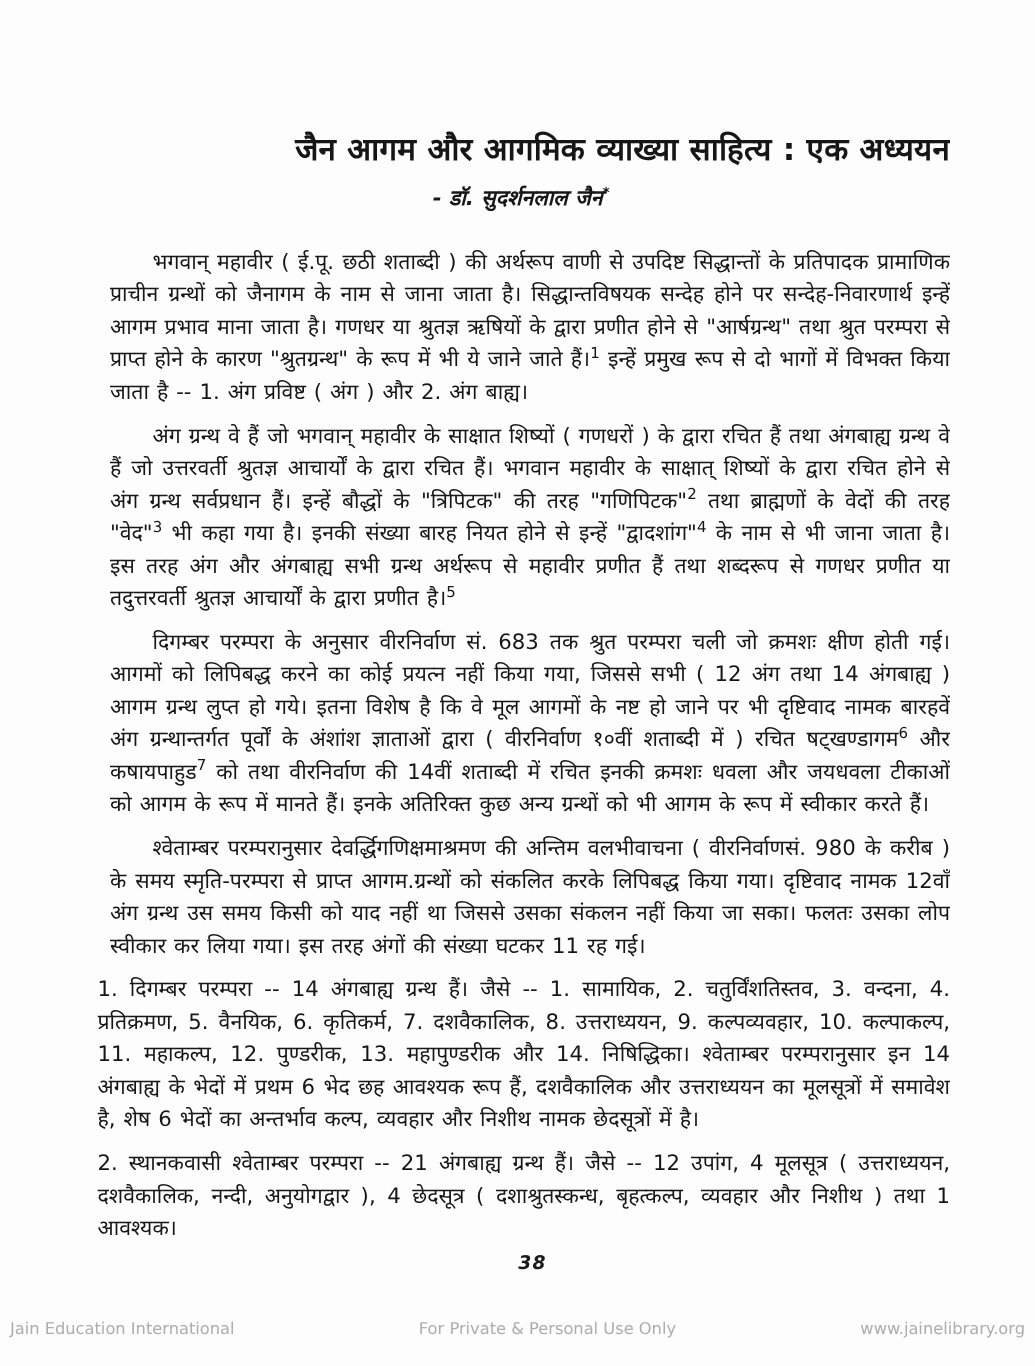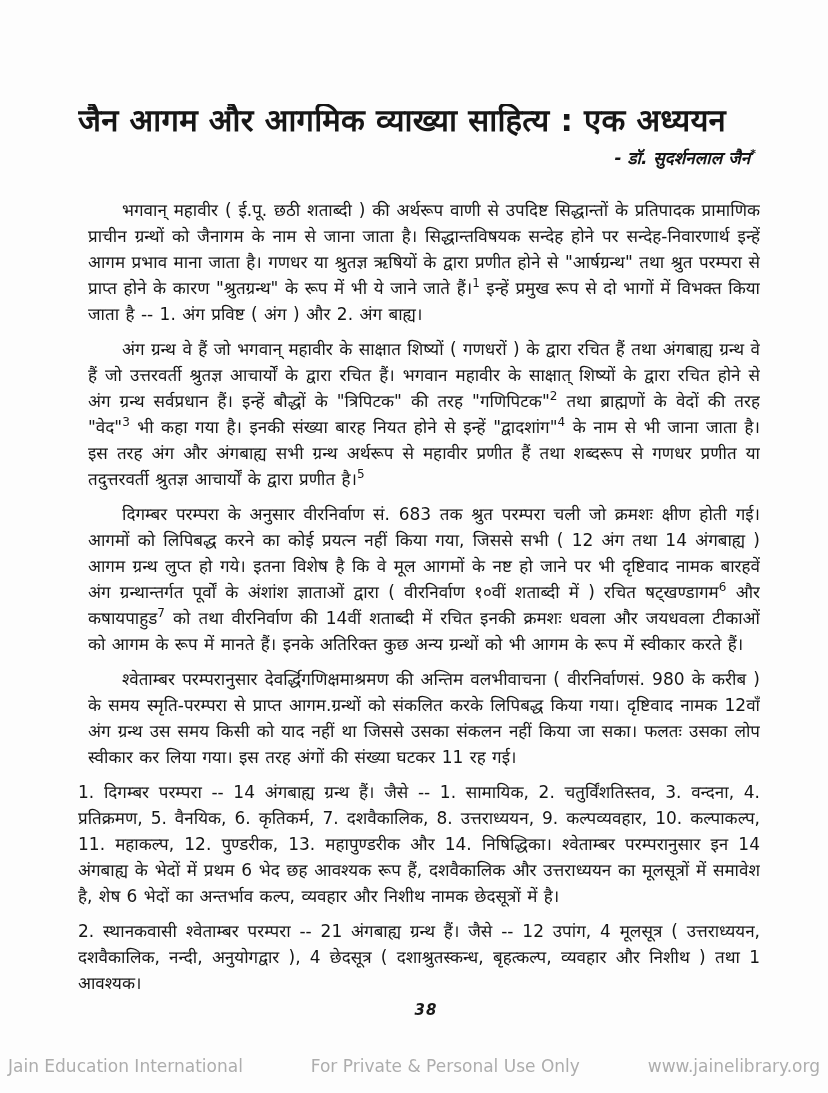--- a/index.html
+++ b/index.html
@@ -16,30 +16,30 @@
   .content {
     position: absolute;
     left: 78px;
     top: 104px;
     width: 682px;
     height: 902px;
     overflow: hidden;
   }
   .doc-title {
     margin: 0;
-    text-align: left;
-    font-size: 31px;
+    text-align: right;
+    font-size: 25px;
     font-weight: 700;
     line-height: 32px;
     letter-spacing: 0.2px;
   }
   .author-line {
     margin-top: 10px;
     padding-right: 4px;
-    text-align: right;
+    text-align: center;
     font-size: 17px;
     font-weight: 700;
     font-style: italic;
   }
   .author-line sup { font-size: 11px; }
   .body-text { margin-top: 28px; }
   p.para {
     margin: 0 0 9px 0;
     font-size: 17px;
     line-height: 26px;
@@ -64,21 +64,21 @@
     padding-left: 12px;
   }
   .footer {
     position: absolute;
     top: 1056px;
     left: 8px;
     right: 8px;
     display: flex;
     justify-content: space-between;
     align-items: baseline;
-    font-size: 17px;
+    font-size: 13px;
     color: #adadad;
   }
   .footer span { white-space: nowrap; }
 </style>
 </head>
 <body>
 
 <div class="page">
   <div class="content">
     <h1 class="doc-title">जैन आगम और आगमिक व्याख्या साहित्य : एक अध्ययन</h1>

